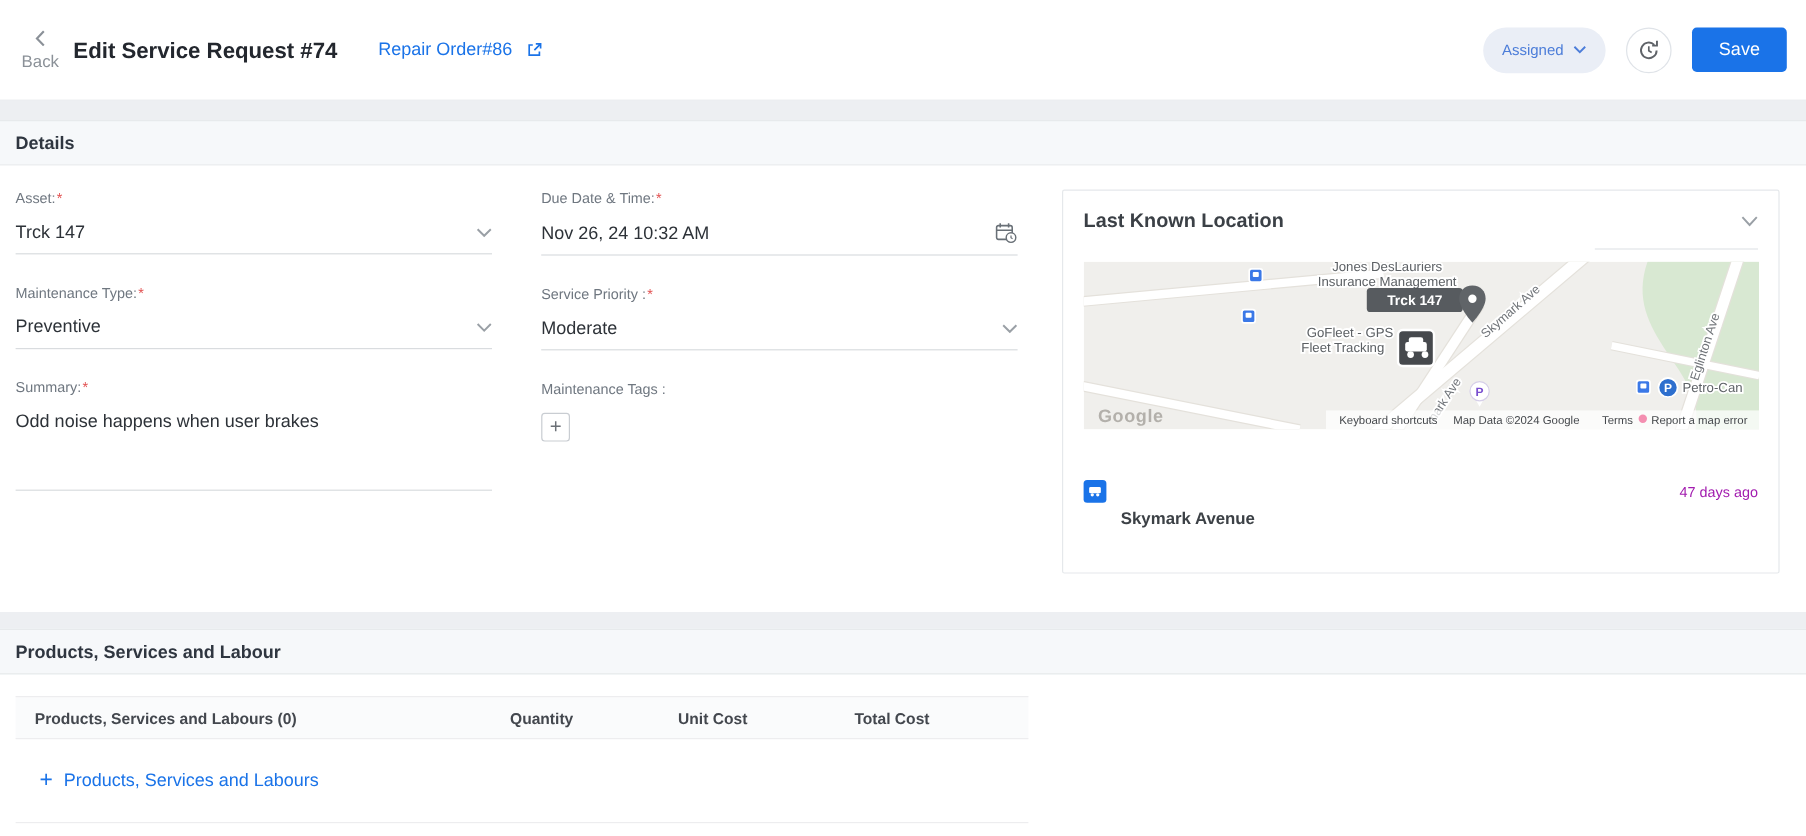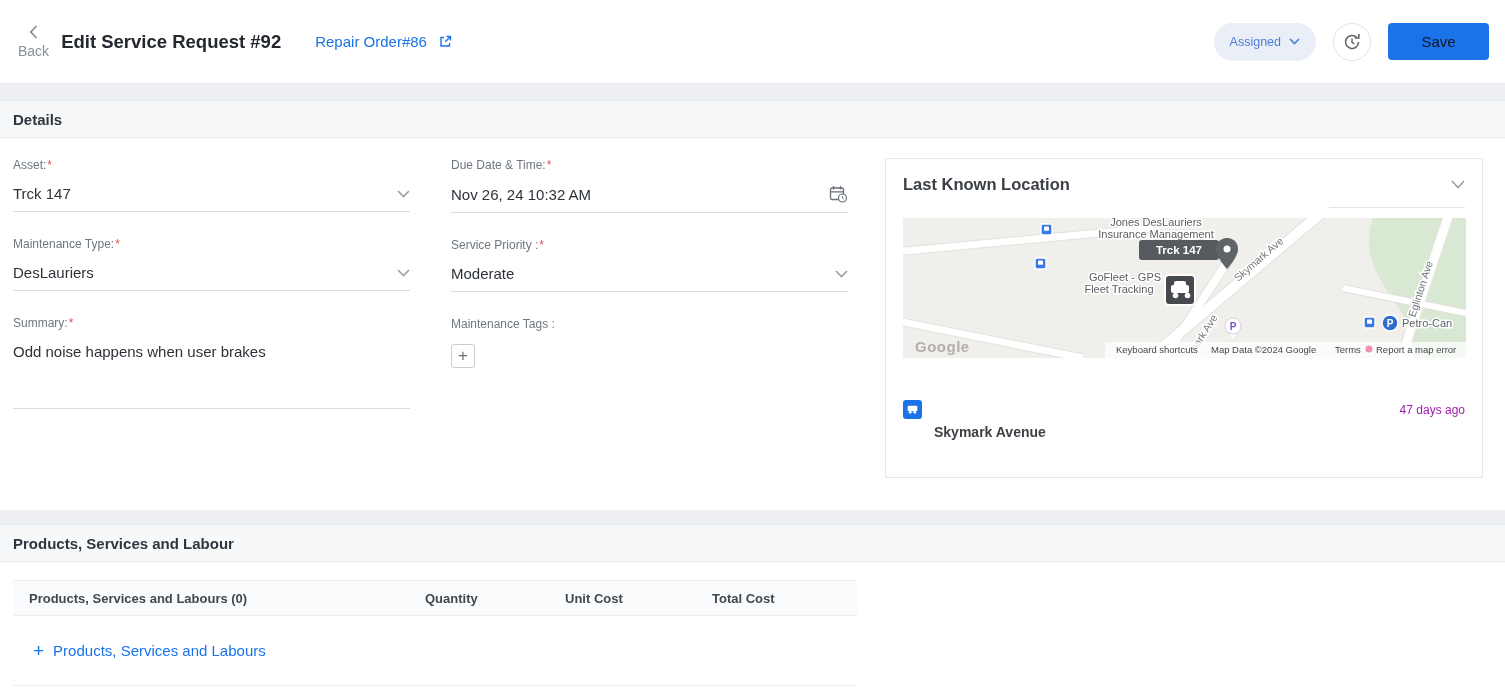--- a/index.html
+++ b/index.html
@@ -7,21 +7,21 @@
   body { font-family:"Liberation Sans", sans-serif; width:1505px; height:697px; overflow:hidden; position:relative; color:#2d3238; }
 
   
   .header { height:84px; background:#fff; display:flex; align-items:center; padding:0 16px 0 18px; border-bottom:1px solid #e8eaed; }
   .back-btn { display:flex; align-items:center; gap:4px; color:#8b9198; font-size:14px; cursor:pointer;flex-direction:column; }
   .page-title { font-size:18.5px; font-weight:bold; color:#23272e; margin-left:12px; }
   .repair-link { display:flex; align-items:center; gap:12px; color:#1a73e8; font-size:15px; margin-left:34px; cursor:pointer; }
   .header-right { margin-left:auto; display:flex; align-items:center; gap:17px; }
   .status-pill { background:#eaeef6; border-radius:19px; height:38px; padding:0 16px; display:flex; align-items:center; gap:8px; color:#4c7dd9; font-size:12.5px; cursor:pointer; }
   .icon-circle { width:38px; height:38px; border:1px solid #dfe3e8; border-radius:50%; background:#fff; display:flex; align-items:center; justify-content:center; cursor:pointer; }
-  .save-btn { background:#1a73e8; color:#0f172a; border:none; border-radius:4px; height:37px; width:101px; font-size:15px; font-family:"Liberation Sans",sans-serif; cursor:pointer; }
+  .save-btn { background:#1a73e8; color:#ffffff; border:none; border-radius:4px; height:37px; width:79px; font-size:15px; font-family:"Liberation Sans",sans-serif; cursor:pointer; }
 
   
   .gap-strip { background:#edeff2; height:16px; width:100%; }
   .gap-strip.small { height:14px; }
   .section-bar { height:38px; background:#f6f8fa; border-top:1px solid #e7eaec; border-bottom:1px solid #e7eaec; display:flex; align-items:center; padding-left:13px; }
   .section-title { font-size:15px; font-weight:bold; color:#2f3640; }
 
   
   .details-content { display:flex; background:#fff; padding:20px 22px 30px 13px; height:372px; }
   .col { width:397px; }
@@ -56,21 +56,21 @@
 </head>
 <body>
 
 <div class="header">
   <div class="back-btn">
     <svg width="9" height="14" viewBox="0 0 9 14">
         <path d="M7.5 1 L1.8 7 L7.5 13" fill="none" stroke="#8b9198" stroke-width="1.8"></path>
       </svg>
     <span>Back</span>
   </div>
-  <div class="page-title">Edit Service Request #92</div>
+  <div class="page-title">Edit Service Request #74</div>
   <div class="repair-link">
     <span>Repair Order#86</span>
     <svg width="13" height="13" viewBox="0 0 13 13">
         <path d="M5 2.5H2v8.5h8.5V8" fill="none" stroke="#1a73e8" stroke-width="1.4"></path>
         <path d="M7.5 1.5h4v4M11.3 1.7L6.3 6.7" fill="none" stroke="#1a73e8" stroke-width="1.4"></path>
       </svg>
   </div>
   <div class="header-right">
     <div class="status-pill">
       <span>Assigned</span>
@@ -103,21 +103,21 @@
       <div class="value-row">
         <span>Trck 147</span>
         <svg width="13" height="8" viewBox="0 0 13 8">
             <path d="M1 1 L6.5 6.5 L12 1" fill="none" stroke="#9aa0a6" stroke-width="1.6"></path>
           </svg>
       </div>
     </div>
     <div class="field">
       <div class="field-label"><span>Maintenance Type:</span><span class="req">*</span></div>
       <div class="value-row">
-        <span>DesLauriers</span>
+        <span>Preventive</span>
         <svg width="13" height="8" viewBox="0 0 13 8">
             <path d="M1 1 L6.5 6.5 L12 1" fill="none" stroke="#9aa0a6" stroke-width="1.6"></path>
           </svg>
       </div>
     </div>
     <div class="field">
       <div class="field-label"><span>Summary:</span><span class="req">*</span></div>
       <div class="value-row summary">
         <span>Odd noise happens when user brakes</span>
       </div>

